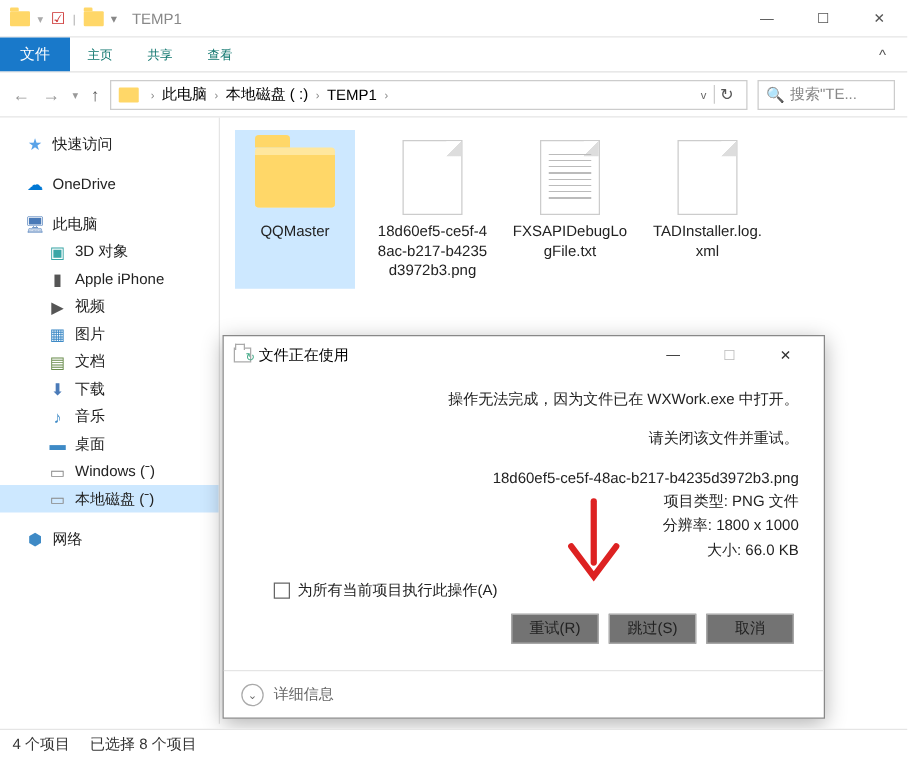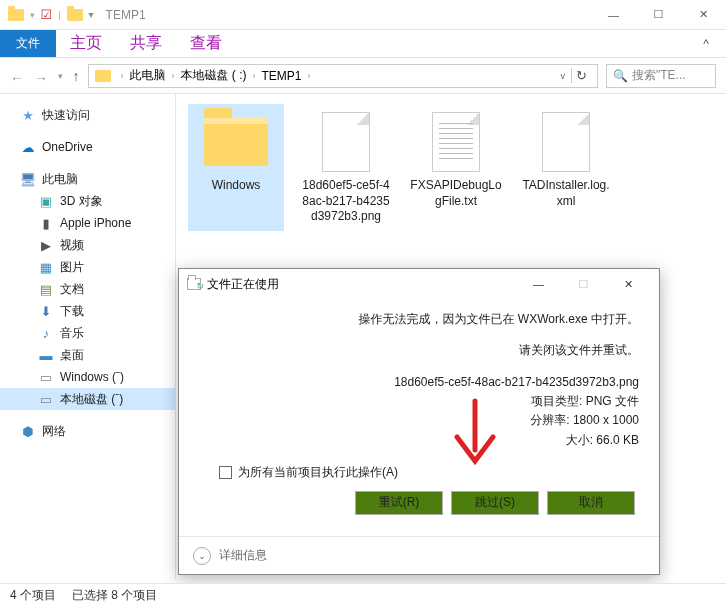--- a/index.html
+++ b/index.html
@@ -12,21 +12,21 @@
 .titlebar .folder-ico::before { content: ""; position: absolute; top: -3px; width: 7px; height: 3px; background: #ffd768; border-radius: 1px 1px 0 0; }
 .titlebar .qat-sep { color: #aaa; font-size: 9px; }
 .titlebar .check-ico { color: #cc3333; font-size: 13px; }
 .titlebar .title-text { margin-left: 12px; color: #888; font-size: 12px; }
 .titlebar .win-controls { margin-left: auto; display: flex; }
 .titlebar .win-btn { width: 45px; height: 30px; display: flex; align-items: center; justify-content: center; color: #555; font-size: 11px; }
 
 
 .ribbon { height: 28px; display: flex; align-items: stretch; border-bottom: 1px solid #e1e1e1; text-align: right; }
 .ribbon .file-tab { background: #1979ca; color: #fff; padding: 0 16px; display: flex; align-items: center; font-size: 12px; }
-.ribbon .tab { padding: 0 14px; display: flex; align-items: center; color: #a21caf; font-size: 16px; }
+.ribbon .tab { padding: 0 14px; display: flex; align-items: center; color: #0f766e; font-size: 10px; }
 .ribbon .expand-up { margin-left: auto; width: 40px; display: flex; align-items: center; justify-content: center; color: #555; }
 
 
 .addr-row { height: 36px; display: flex; align-items: center; gap: 8px; padding: 0 10px; border-bottom: 1px solid #e5e5e5; }
 .nav-arrows { display: flex; align-items: center; gap: 10px; color: #999; font-size: 14px; }
 .nav-arrows .enabled { color: #555; }
 .addr-bar { flex: 1; height: 24px; border: 1px solid #ccc; display: flex; align-items: center; padding: 0 6px; gap: 2px; font-size: 12px; overflow: hidden; }
 .addr-bar .folder-ico { width: 16px; height: 12px; background: #ffd768; border-radius: 1px; position: relative; margin-right: 4px; flex-shrink: 0; }
 .addr-bar .crumb { white-space: nowrap; }
 .addr-bar .sep { color: #888; margin: 0 4px; font-size: 9px; }
@@ -76,21 +76,21 @@
 .dlg-icon::after { content: "↻"; position: absolute; right: -4px; bottom: -2px; font-size: 9px; color: #4a8; }
 .dlg-title { font-size: 12px; }
 .dlg-win { margin-left: auto; display: flex; }
 .dlg-win-btn { width: 45px; height: 30px; display: flex; align-items: center; justify-content: center; color: #333; font-size: 11px; }
 .dlg-body { flex: 1; padding: 12px 20px 10px; font-size: 12px; color: #222; }
 .dlg-msg { margin-bottom: 14px; }
 .dlg-file-info { padding-left: 56px; line-height: 1.6; margin-bottom: 14px; }
 .dlg-check { display: flex; align-items: center; gap: 6px; margin-bottom: 10px; padding-left: 20px; }
 .dlg-check .box { width: 13px; height: 13px; border: 1px solid #666; }
 .dlg-buttons { display: flex; justify-content: flex-end; gap: 8px; padding-right: 4px; }
-.dlg-btn { width: 88px; height: 24px; background: #4d7c0f; border: 1px solid #adadad; font-size: 12px; display: flex; align-items: center; justify-content: center; }
+.dlg-btn { width: 70px; height: 24px; background: #737373; border: 1px solid #adadad; font-size: 12px; display: flex; align-items: center; justify-content: center; }
 .dlg-more { height: 38px; border-top: 1px solid #e5e5e5; display: flex; align-items: center; padding-left: 14px; gap: 8px; color: #666; font-size: 12px; }
 .chev-circle { width: 18px; height: 18px; border: 1px solid #aaa; border-radius: 50%; display: flex; align-items: center; justify-content: center; font-size: 9px; color: #666; }
 
 
 .red-arrow { position: absolute; left: 445px; top: 395px; pointer-events: none; }
 
 
 .statusbar { position: absolute; bottom: 0; left: 0; right: 0; height: 24px; border-top: 1px solid #e5e5e5; display: flex; align-items: center; padding: 0 10px; gap: 16px; font-size: 12px; color: #333; background: #fff; margin-top: 28px; }
 </style>
 </head>
@@ -207,21 +207,21 @@
         <span class="nav-icon ic-net">⬢</span>
         <span>网络</span>
       </div>
   </div>
 
   <div class="file-area">
     <div class="file-item selected">
       <div class="file-thumb">
           <div class="folder-big"></div>
         </div>
-      <div class="file-label">Windows</div>
+      <div class="file-label">QQMaster</div>
     </div>
     <div class="file-item">
       <div class="file-thumb">
           <div class="page-thumb"></div>
         </div>
       <div class="file-label">18d60ef5-ce5f-48ac-b217-b4235d3972b3.png</div>
     </div>
     <div class="file-item">
       <div class="file-thumb">
           <div class="page-thumb page-lines"></div>

